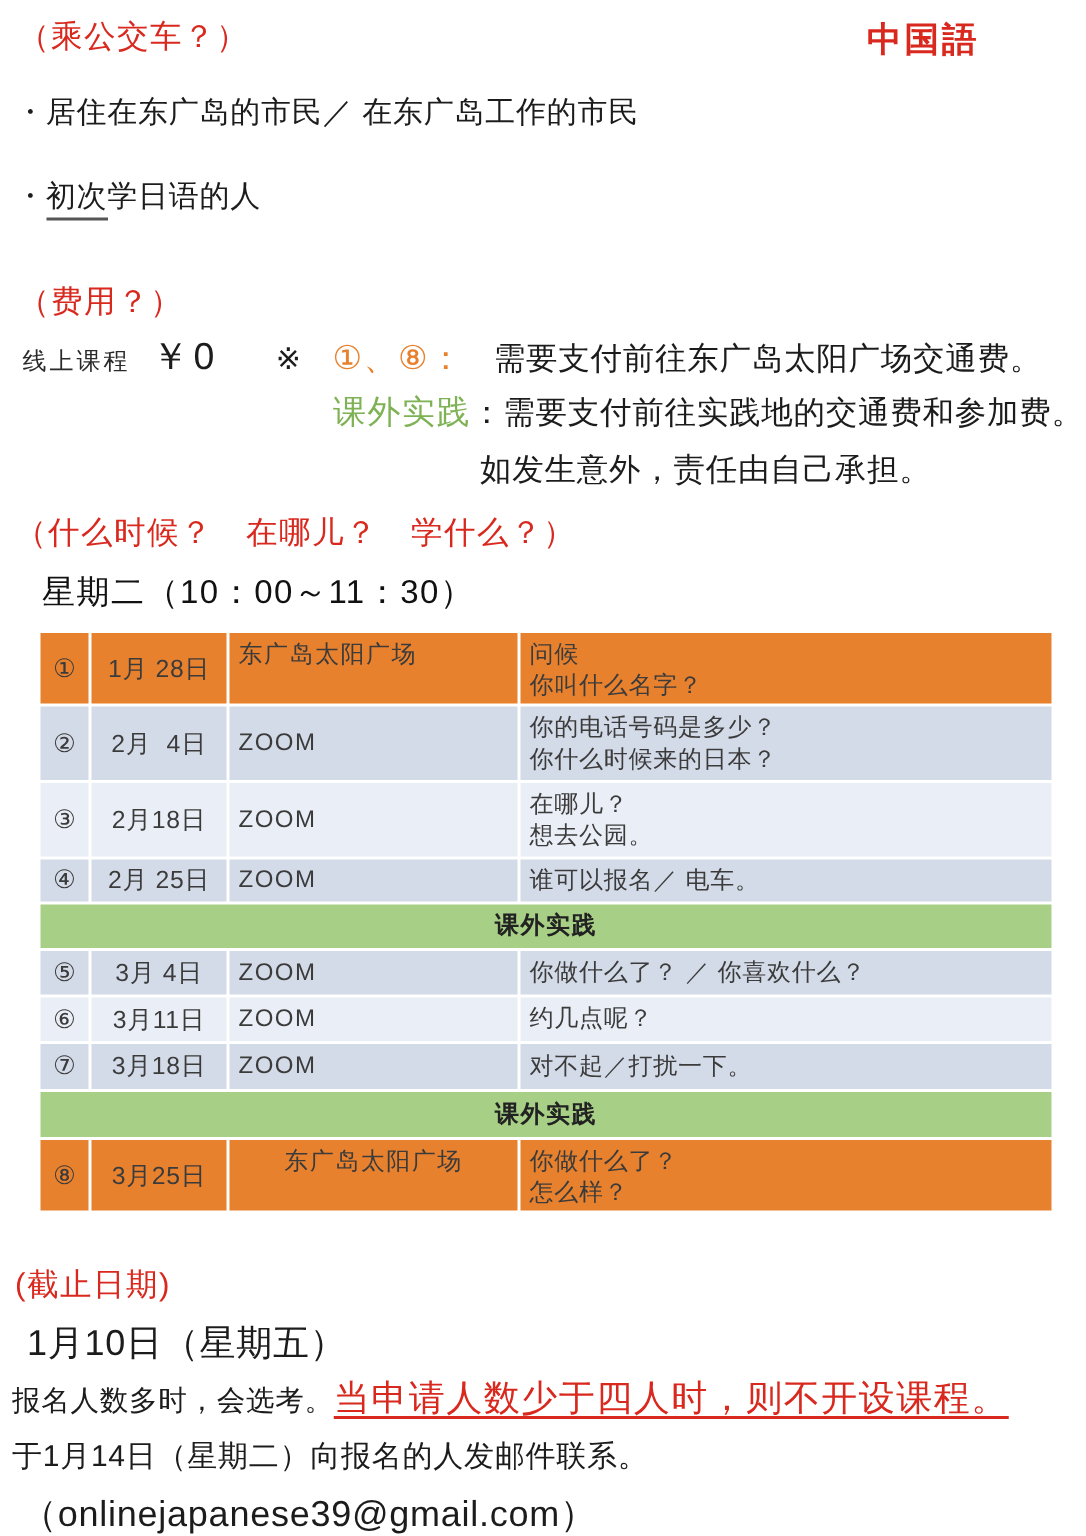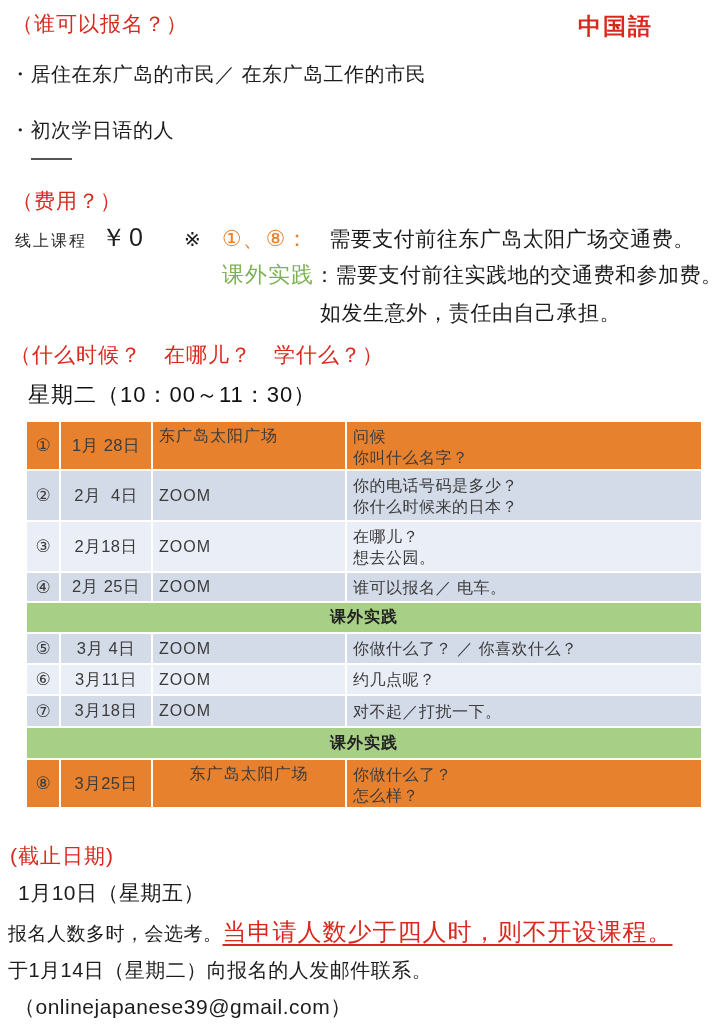--- a/index.html
+++ b/index.html
@@ -10,22 +10,22 @@
     color: #1c1c1c;
   }
   .page { position: relative; width: 724px; height: 1024px; overflow: hidden; background: #fff; }
   .abs { position: absolute; }
 
   .red { color: #d9291e; }
   .heading { font-size: 21px; letter-spacing: 1px; white-space: pre; }
   .lang { font-size: 23px; font-weight: bold; letter-spacing: 2px; }
 
   .body20 { font-size: 20px; letter-spacing: 0.5px; white-space: pre; }
-  .body21 { font-size: 21px; letter-spacing: 0.5px; white-space: pre; }
-  .u { border-bottom: 2px solid #555; padding-bottom: 17px; }
+  .body21 { font-size: 24px; letter-spacing: 0.5px; white-space: pre; }
+  .u { border-bottom: 2px solid #555; padding-bottom: 3px; }
 
   .fee-line1 { display: flex; align-items: baseline; white-space: pre; }
   .course { font-size: 16px; letter-spacing: 2px; color: #2a2a2a; }
   .price { font-size: 25px; margin-left: 14px; letter-spacing: 3px; }
   .mark { font-size: 20px; margin-left: 38px; }
   .orange-label { color: #e8812e; font-size: 22px; margin-left: 21px; letter-spacing: 1px; }
   .green-label { color: #7eb254; font-size: 22px; letter-spacing: 1px; }
   .note { font-size: 21px; letter-spacing: 0.5px; white-space: pre; }
   .fee-line1 .note { margin-left: 20px; }
 
@@ -52,21 +52,21 @@
 
   .sel-plain { font-size: 19px; letter-spacing: 0.5px; white-space: pre; margin-top: 36px; }
   .sel-red { color: #d9291e; font-size: 24px; letter-spacing: 1px; white-space: pre;
              text-decoration: underline; text-underline-offset: 4px; }
 </style>
 </head>
 <body>
 
 <div class="page">
 
-  <div class="abs red heading" style="top:10px;left:12px">（谁可以报名？）</div>
+  <div class="abs red heading" style="top:10px;left:12px">（乘公交车？）</div>
   <div class="abs red lang" style="top:11px;left:578px">中国語</div>
 
   <div class="abs body20" style="top:61px;left:10px"><span>・</span><span>居住在东广岛的市民／ 在东广岛工作的市民</span></div>
 
   <div class="abs body20" style="top:117px;left:10px"><span>・</span><span class="u">初次</span><span>学日语的人</span></div>
 
   <div class="abs red heading" style="top:187px;left:12px">（费用？）</div>
 
   <div class="abs fee-line1" style="top:221px;left:15px">
     <span class="course">线上课程</span>

